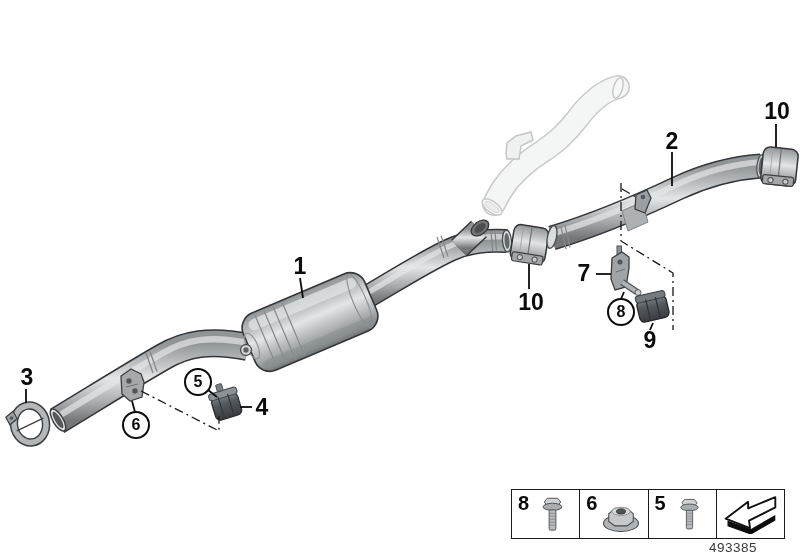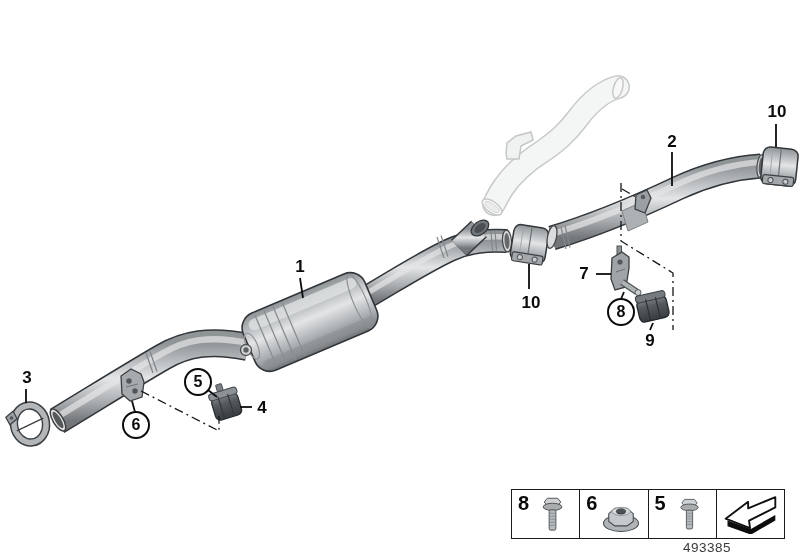--- a/index.html
+++ b/index.html
@@ -1,29 +1,29 @@
 <!DOCTYPE html>
 <html><head>
 <meta charset="utf-8">
 <style>
   html,body{margin:0;padding:0;background:#fff;}
   .stage{position:relative;width:800px;height:560px;background:#ffffff;overflow:hidden;
          font-family:"Liberation Sans",sans-serif;}
   .diagram{position:absolute;left:0;top:0;}
   .callout{position:absolute;transform:translate(-50%,-50%);font-weight:bold;
-           font-size:17px;line-height:1;color:#0b0b0b;cursor:pointer;user-select:none;}
+           font-size:23px;line-height:1;color:#0b0b0b;cursor:pointer;user-select:none;}
   .callout.circled{width:24px;height:24px;border:2px solid #0b0b0b;border-radius:50%;
            background:#fff;font-size:16px;display:flex;align-items:center;justify-content:center;}
   .legend{position:absolute;left:511px;top:489px;width:274px;height:50px;box-sizing:border-box;
           border:1.6px solid #1b1b1b;display:flex;background:#fff;}
   .legend-cell{flex:1 1 0;border-right:1.6px solid #1b1b1b;position:relative;
           display:flex;align-items:center;justify-content:center;padding:2px;box-sizing:border-box;}
   .legend-cell:last-child{border-right:none;}
   .legend-ref{position:absolute;left:6px;top:3px;font-weight:bold;font-size:20px;line-height:1;color:#0b0b0b;}
-  .diagram-number{position:absolute;top:540px;left:683px;width:100px;text-align:left;
+  .diagram-number{position:absolute;top:540px;left:683px;width:100px;text-align:center;
           font-size:13.5px;color:#3a3a3a;letter-spacing:.5px;}
 </style>
 </head>
 <body>
 
 <div class="stage">
 
 <svg class="diagram" width="800" height="560" viewBox="0 0 800 560">
   <defs>
     <linearGradient id="metalV" x1="0" y1="0" x2="0" y2="1">

